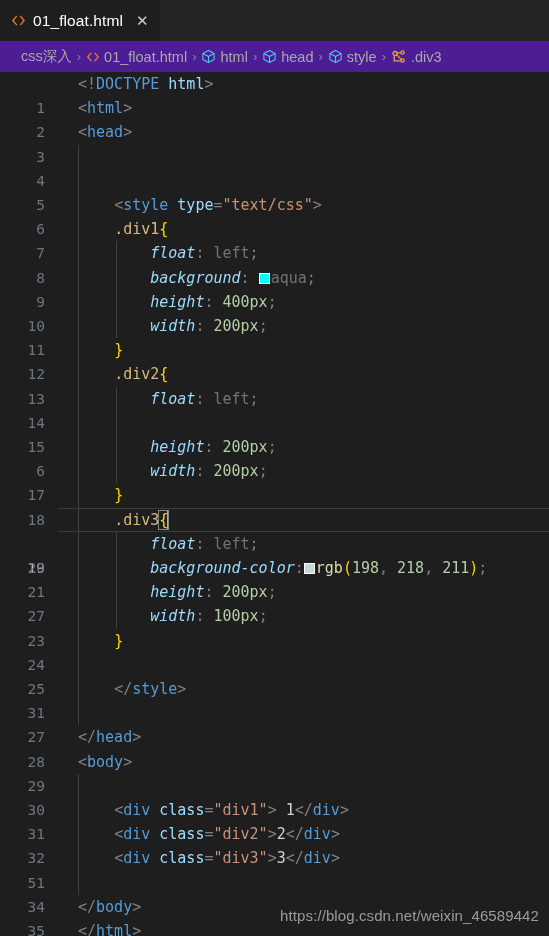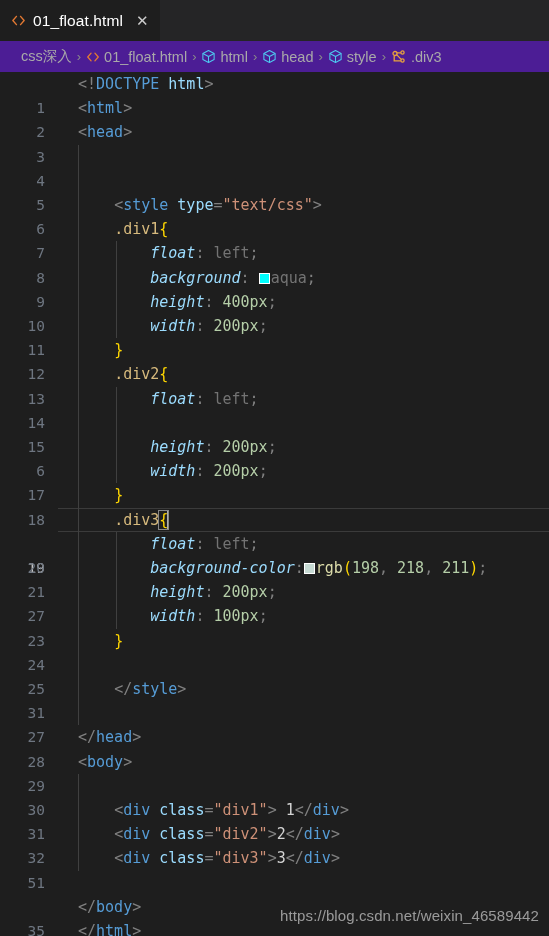--- a/index.html
+++ b/index.html
@@ -495,20 +495,25 @@
       <span class="guide g1"></span>
       <span class="code">    <span class="t-punct">&lt;</span><span class="t-tag">div</span> <span class="t-attr">class</span><span class="t-punct">=</span><span class="t-str">"div2"</span><span class="t-punct">&gt;</span><span class="t-text">2</span><span class="t-punct">&lt;/</span><span class="t-tag">div</span><span class="t-punct">&gt;</span></span>
     </div>
 
     <div class="code-row" style="top:774.4px;position:absolute;left:0;right:0;">
       <span class="ln">51</span>
       <span class="guide g1"></span>
       <span class="code">    <span class="t-punct">&lt;</span><span class="t-tag">div</span> <span class="t-attr">class</span><span class="t-punct">=</span><span class="t-str">"div3"</span><span class="t-punct">&gt;</span><span class="t-text">3</span><span class="t-punct">&lt;/</span><span class="t-tag">div</span><span class="t-punct">&gt;</span></span>
     </div>
 
+    <div class="code-row" style="top:798.6px;position:absolute;left:0;right:0;">
+      <span class="ln">34</span>
+      <span class="guide g1"></span>
+      <span class="code"></span>
+    </div>
 
     <div class="code-row" style="top:822.8px;position:absolute;left:0;right:0;">
       <span class="ln">35</span>
       <span class="code"><span class="t-punct">&lt;/</span><span class="t-tag">body</span><span class="t-punct">&gt;</span></span>
     </div>
 
     <div class="code-row" style="top:847px;position:absolute;left:0;right:0;">
       
       <span class="code"><span class="t-punct">&lt;/</span><span class="t-tag">html</span><span class="t-punct">&gt;</span></span>
     </div>

